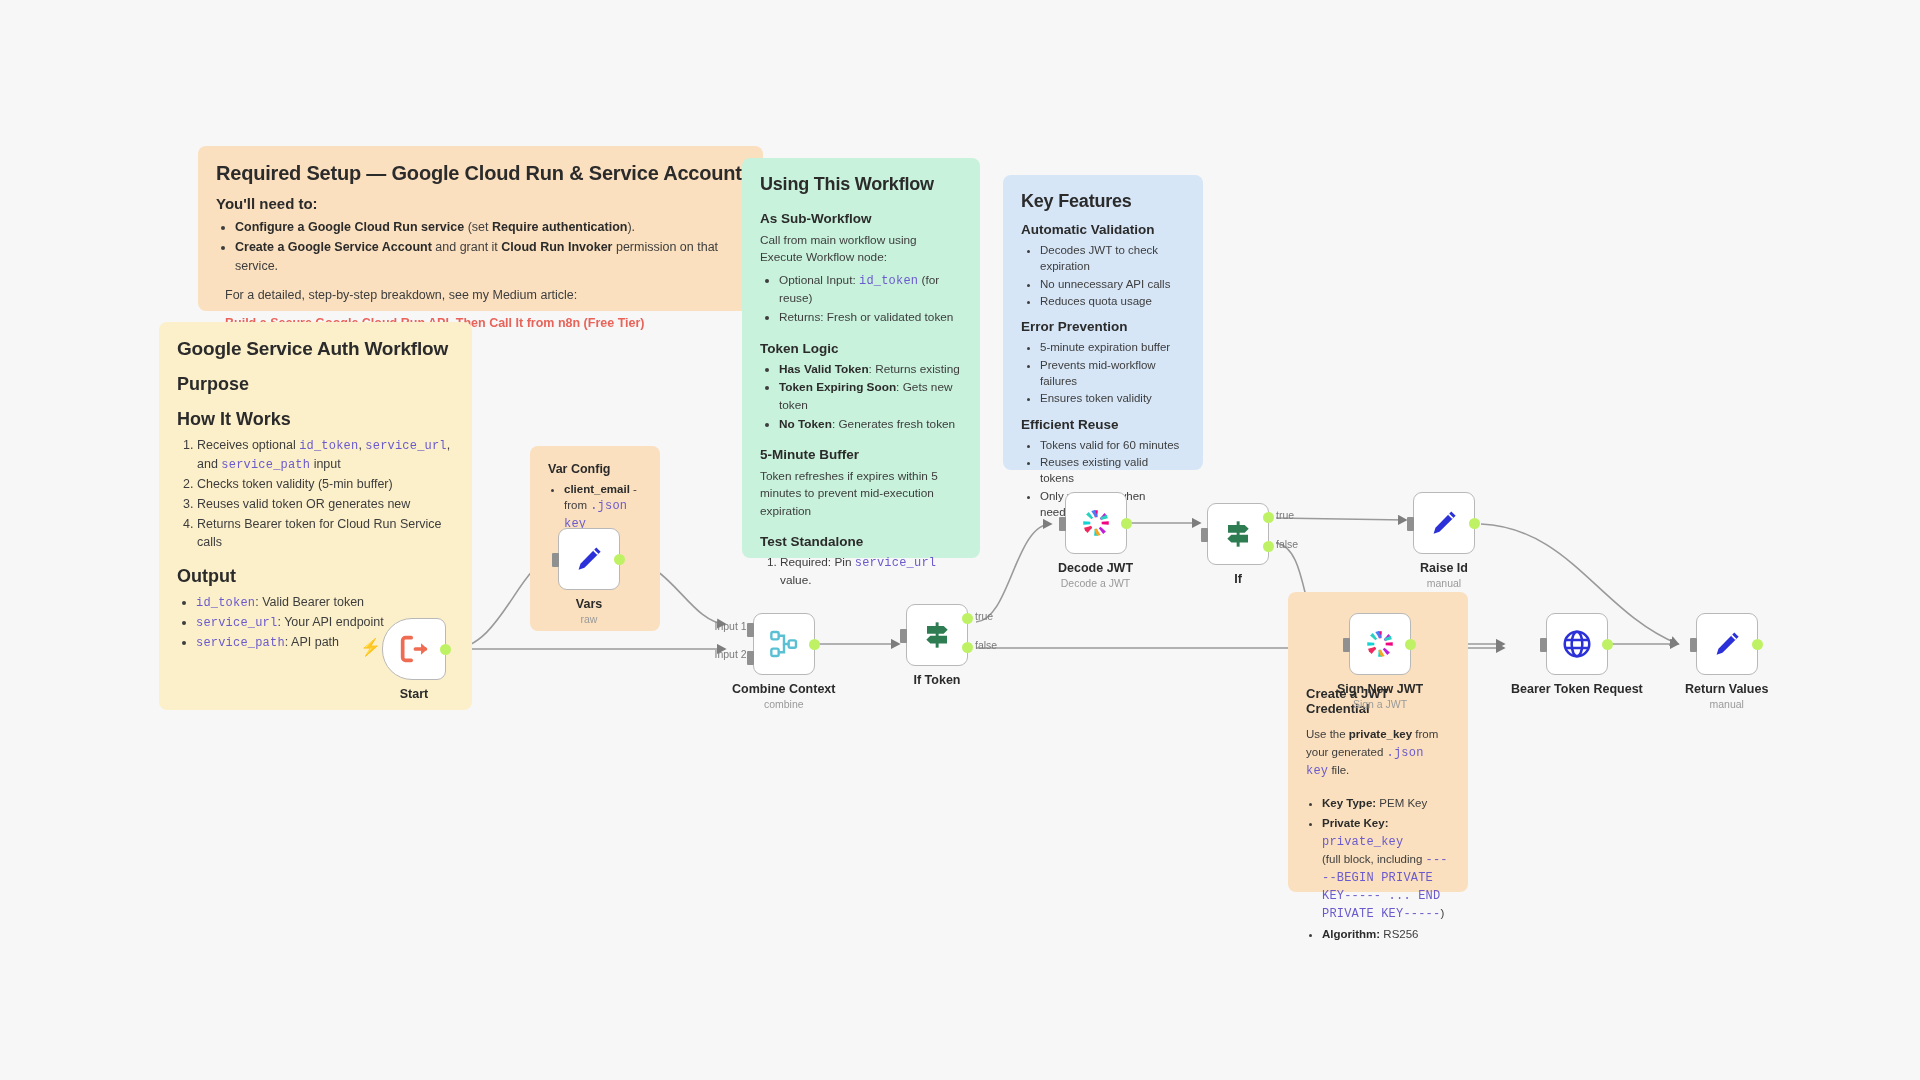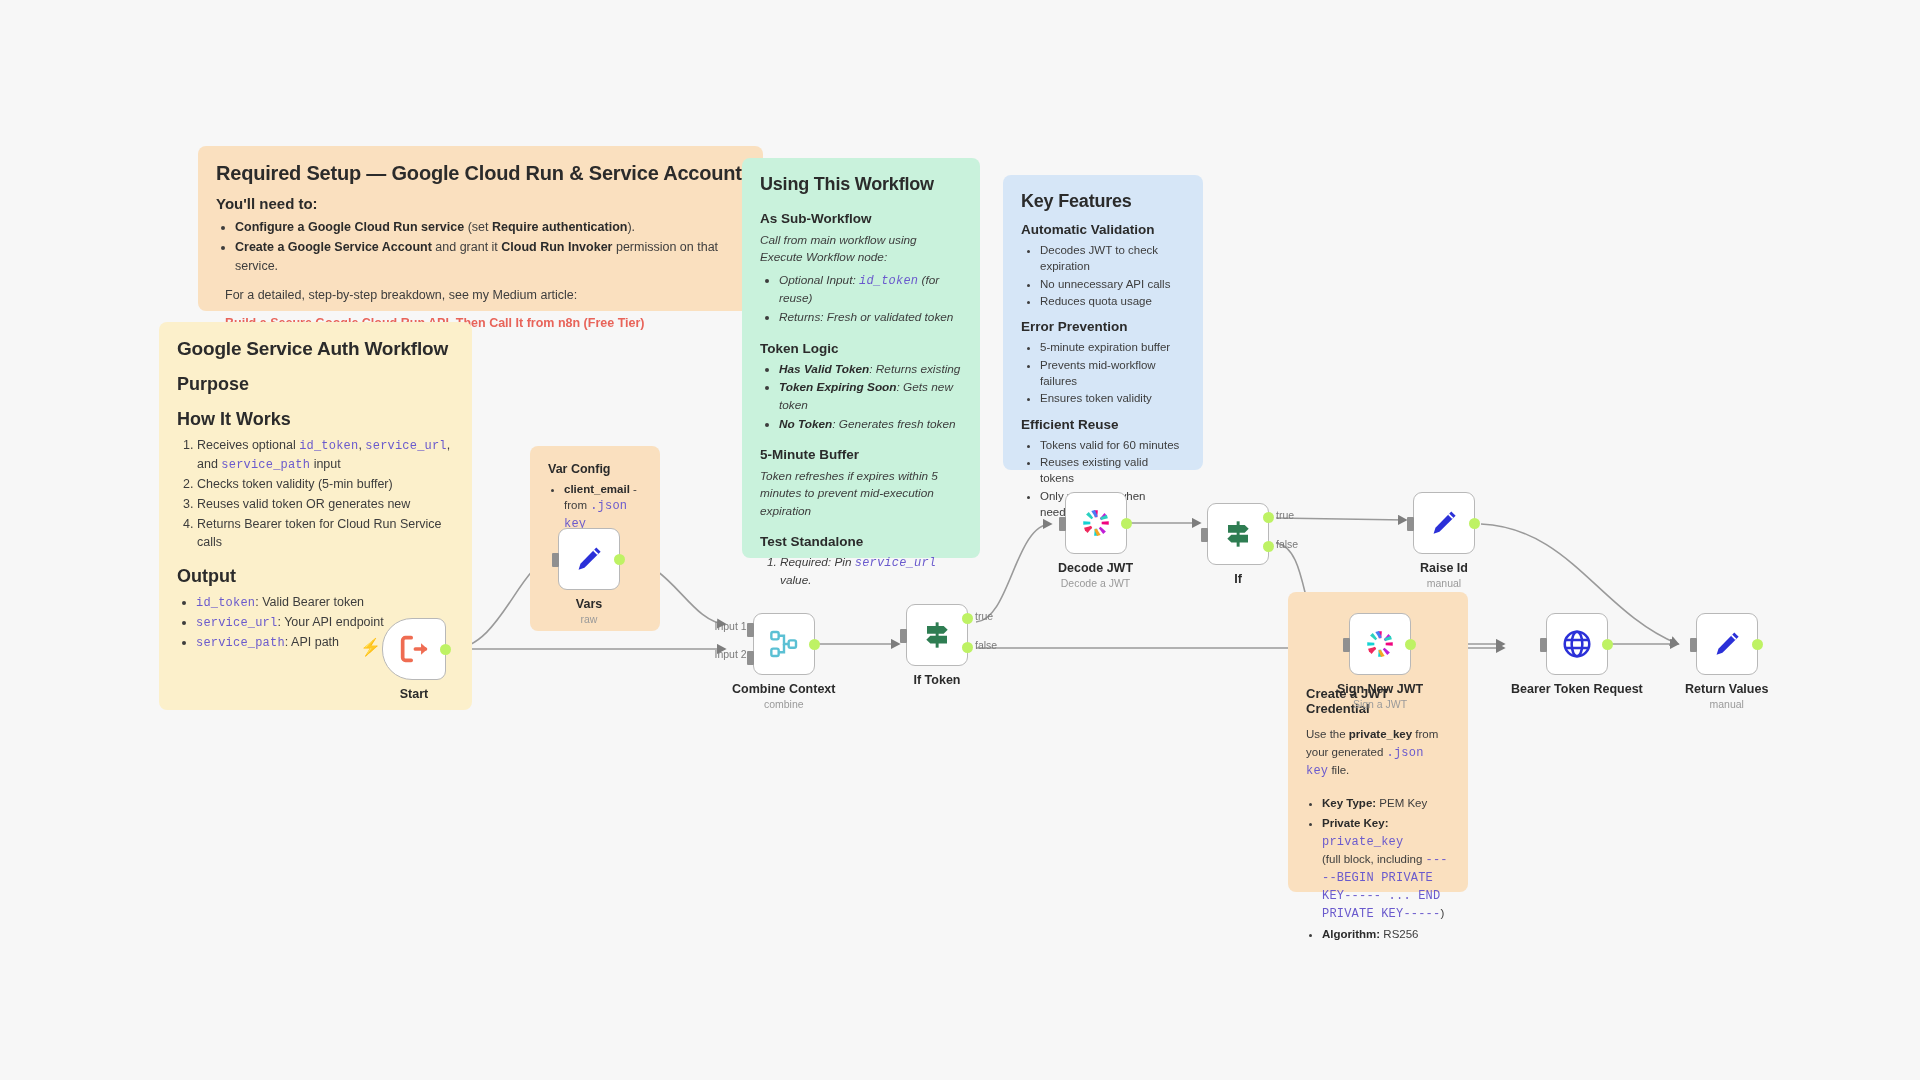--- a/index.html
+++ b/index.html
@@ -40,21 +40,21 @@
   #note-varconfig{left:530px;top:446px;width:130px;height:185px;}
   #note-jwtcred{left:1288px;top:592px;width:180px;height:300px;}
 
   #note-main h1{font-size:19px;margin-bottom:14px;}
   #note-main h2{font-size:18px;}
   #note-keyfeatures h1{font-size:18px;font-weight:600;margin-bottom:4px;}
   #note-keyfeatures h3{font-size:13.5px;font-weight:800;margin:10px 0 3px;}
   #note-keyfeatures li{font-size:11.5px;line-height:1.42;}
   #note-workflow h1{font-size:18px;font-weight:600;margin-bottom:16px;}
   #note-workflow h3{font-size:13.5px;font-weight:800;margin:14px 0 4px;}
-  #note-workflow li,#note-workflow p{font-size:11.8px;font-style:italic;}
+  #note-workflow li,#note-workflow p{font-size:11.8px;}
   #note-varconfig h3{margin:0 0 5px 0;font-size:12.5px;}
   #note-varconfig li{font-size:11.5px;line-height:1.4;}
   #note-jwtcred h3{margin:0 0 10px 0;font-size:13px;}
   #note-jwtcred p{font-size:11.5px;line-height:1.55;}
   #note-jwtcred li{font-size:11.5px;line-height:1.5;margin:3px 0;}
 
   
   .node{position:absolute;}
   .node-box{
     width:62px;height:62px;background:#fff;border:1.4px solid #b8b8b8;

